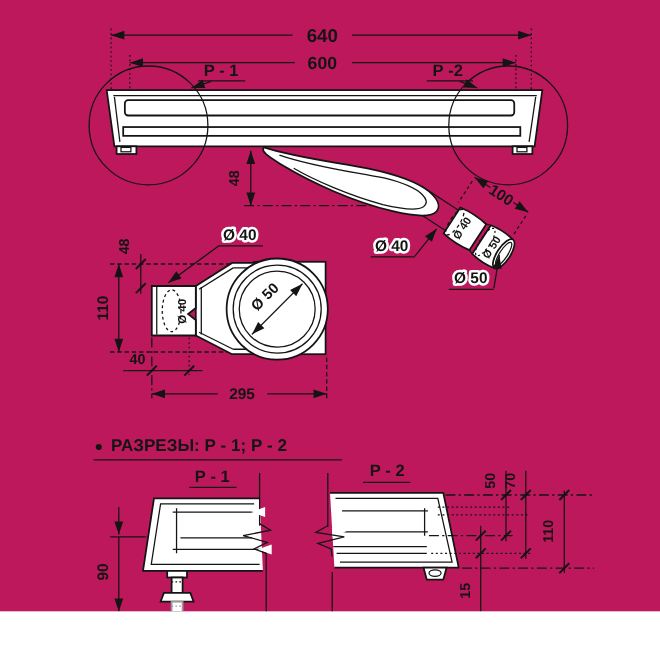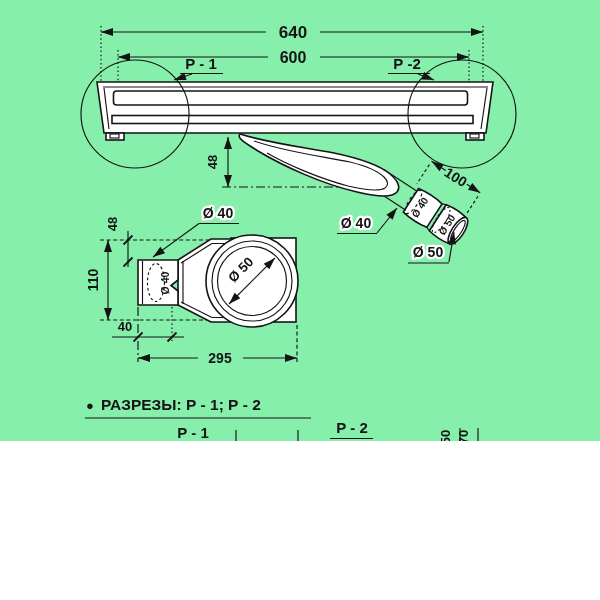--- a/index.html
+++ b/index.html
@@ -1,16 +1,16 @@
 <!DOCTYPE html>
 <html><head>
 <meta charset="utf-8">
 <style>
   html,body{margin:0;padding:0;background:#fff;}
-  #stage{width:600px;height:441px;background:#86efac;position:relative;overflow:hidden;}
+  #stage{width:600px;height:556px;background:#be185d;position:relative;overflow:hidden;}
   svg{display:block;}
   .k{stroke:#141414;fill:none;stroke-width:1.15;}
   .kw{stroke:#141414;fill:#ffffff;stroke-width:1.6;}
   .gw{stroke:#9a9a9a;fill:#ffffff;stroke-width:1.6;}
   .gk{stroke:#9a9a9a;fill:none;stroke-width:1.2;}
   .tick{stroke:#141414;stroke-width:1.8;fill:none;}
   .tx{font-family:"Liberation Sans","DejaVu Sans",sans-serif;font-weight:700;fill:#141414;}
   .mid{text-anchor:middle;}
   .halo{paint-order:stroke fill;stroke:#fff;stroke-width:4.5px;stroke-linejoin:round;}
 </style>

